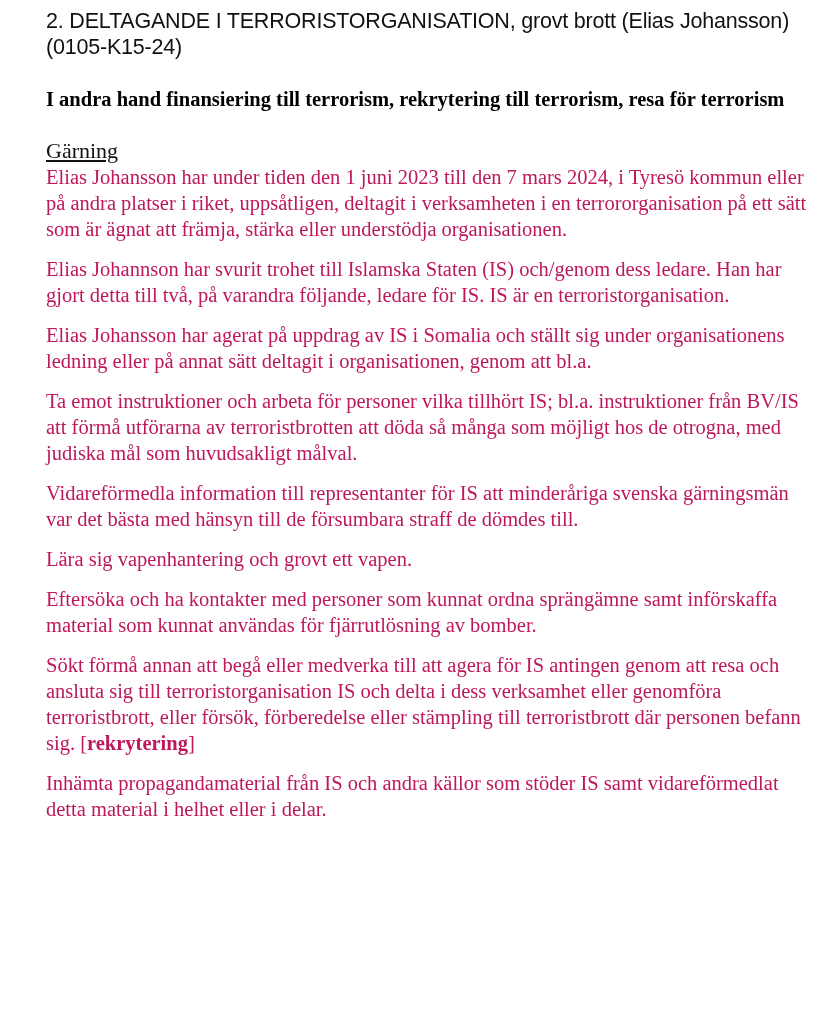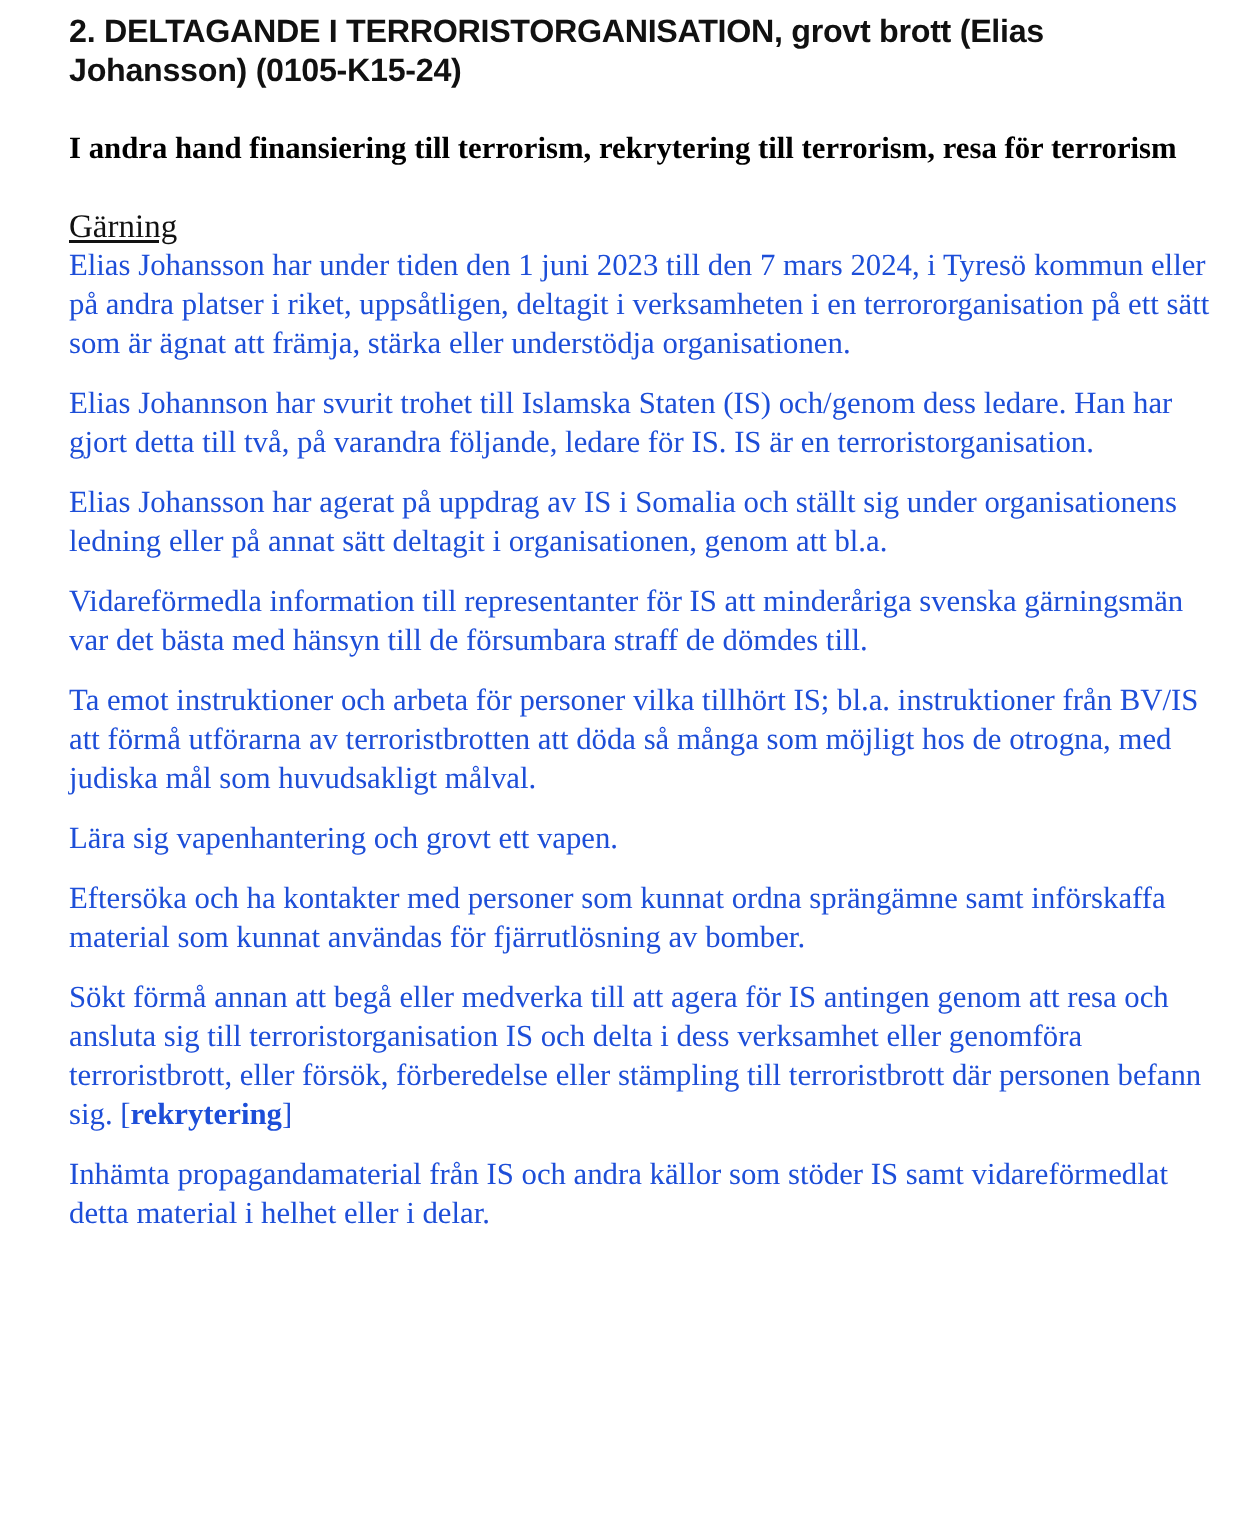--- a/index.html
+++ b/index.html
@@ -15,21 +15,21 @@
       color: #111111;
     }
     .page {
       position: absolute;
       left: 46px;
       top: 8px;
       width: 770px;
     }
     .heading {
       font-family: "Liberation Sans", sans-serif;
-      font-weight: bold;
+      font-weight: normal;
       font-size: 21.5px;
       line-height: 26px;
       letter-spacing: -0.2px;
       margin: 0;
       color: #111;
     }
     .subheading {
       font-family: "Liberation Serif", serif;
       font-weight: bold;
       font-size: 20.5px;
@@ -45,21 +45,21 @@
       text-decoration: underline;
       margin: 0;
       margin-top: 26px;
       color: #111;
     }
     .para {
       font-family: "Liberation Serif", serif;
       font-size: 20.5px;
       line-height: 26px;
       margin: 0;
-      color: #1d4ed8;
+      color: #be185d;
     }
     .para + .para {
       margin-top: 14px;
     }
     .bold {
       font-weight: bold;
       text-align: center;
     }
   </style>
 </head>
@@ -67,20 +67,20 @@
 
 <div class="page">
   <h1 class="heading">2. DELTAGANDE I TERRORISTORGANISATION, grovt brott (Elias Johansson) (0105-K15-24)</h1>
   <h2 class="subheading">I andra hand finansiering till terrorism, rekrytering till terrorism, resa för terrorism</h2>
   <div class="section-label">Gärning</div>
 
   <div>
     <p class="para">Elias Johansson har under tiden den 1 juni 2023 till den 7 mars 2024, i Tyresö kommun eller på andra platser i riket, uppsåtligen, deltagit i verksamheten i en terrororganisation på ett sätt som är ägnat att främja, stärka eller understödja organisationen.</p>
     <p class="para">Elias Johannson har svurit trohet till Islamska Staten (IS) och/genom dess ledare. Han har gjort detta till två, på varandra följande, ledare för IS. IS är en terroristorganisation.</p>
     <p class="para">Elias Johansson har agerat på uppdrag av IS i Somalia och ställt sig under organisationens ledning eller på annat sätt deltagit i organisationen, genom att bl.a.</p>
+    <p class="para">Ta emot instruktioner och arbeta för personer vilka tillhört IS; bl.a. instruktioner från BV/IS att förmå utförarna av terroristbrotten att döda så många som möjligt hos de otrogna, med judiska mål som huvudsakligt målval.</p>
     <p class="para">Vidareförmedla information till representanter för IS att minderåriga svenska gärningsmän var det bästa med hänsyn till de försumbara straff de dömdes till.</p>
-    <p class="para">Ta emot instruktioner och arbeta för personer vilka tillhört IS; bl.a. instruktioner från BV/IS att förmå utförarna av terroristbrotten att döda så många som möjligt hos de otrogna, med judiska mål som huvudsakligt målval.</p>
     <p class="para">Lära sig vapenhantering och grovt ett vapen.</p>
     <p class="para">Eftersöka och ha kontakter med personer som kunnat ordna sprängämne samt införskaffa material som kunnat användas för fjärrutlösning av bomber.</p>
     <p class="para"><span>Sökt förmå annan att begå eller medverka till att agera för IS antingen genom att resa och ansluta sig till terroristorganisation IS och delta i dess verksamhet eller genomföra terroristbrott, eller försök, förberedelse eller stämpling till terroristbrott där personen befann sig. [</span><span class="bold">rekrytering</span><span>]</span></p>
     <p class="para">Inhämta propagandamaterial från IS och andra källor som stöder IS samt vidareförmedlat detta material i helhet eller i delar.</p>
   </div>
 </div>
 
 </body></html>

